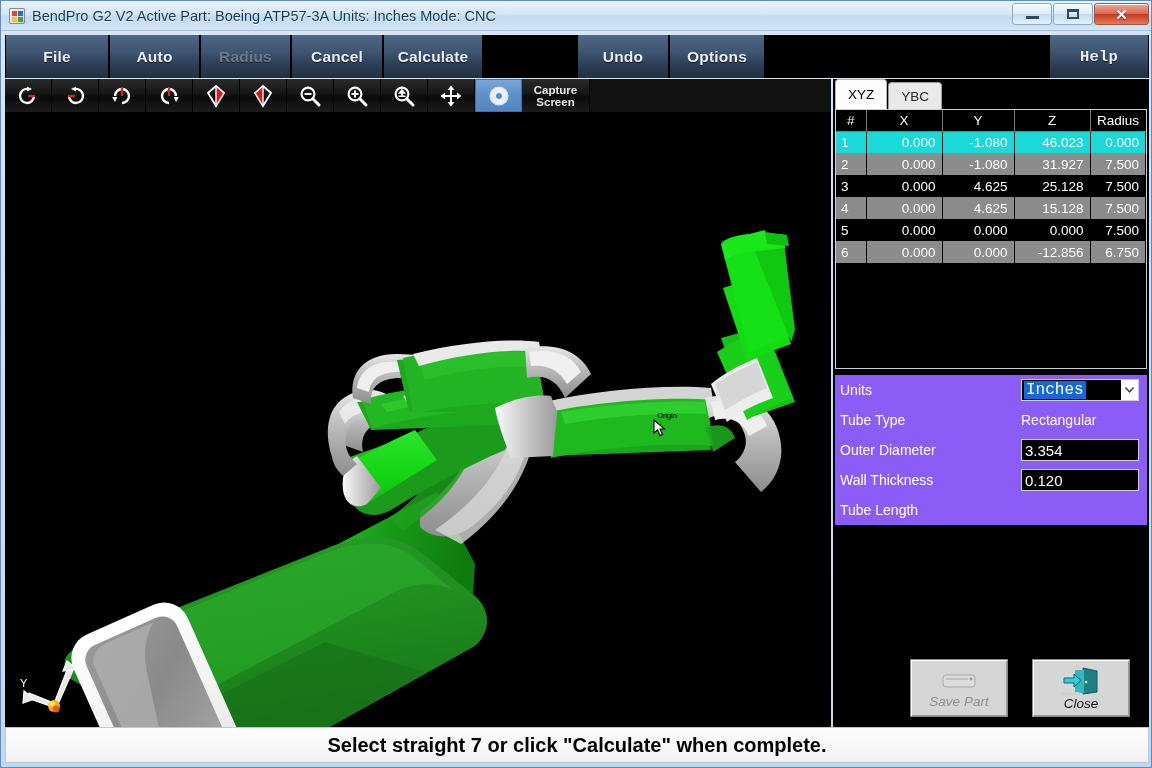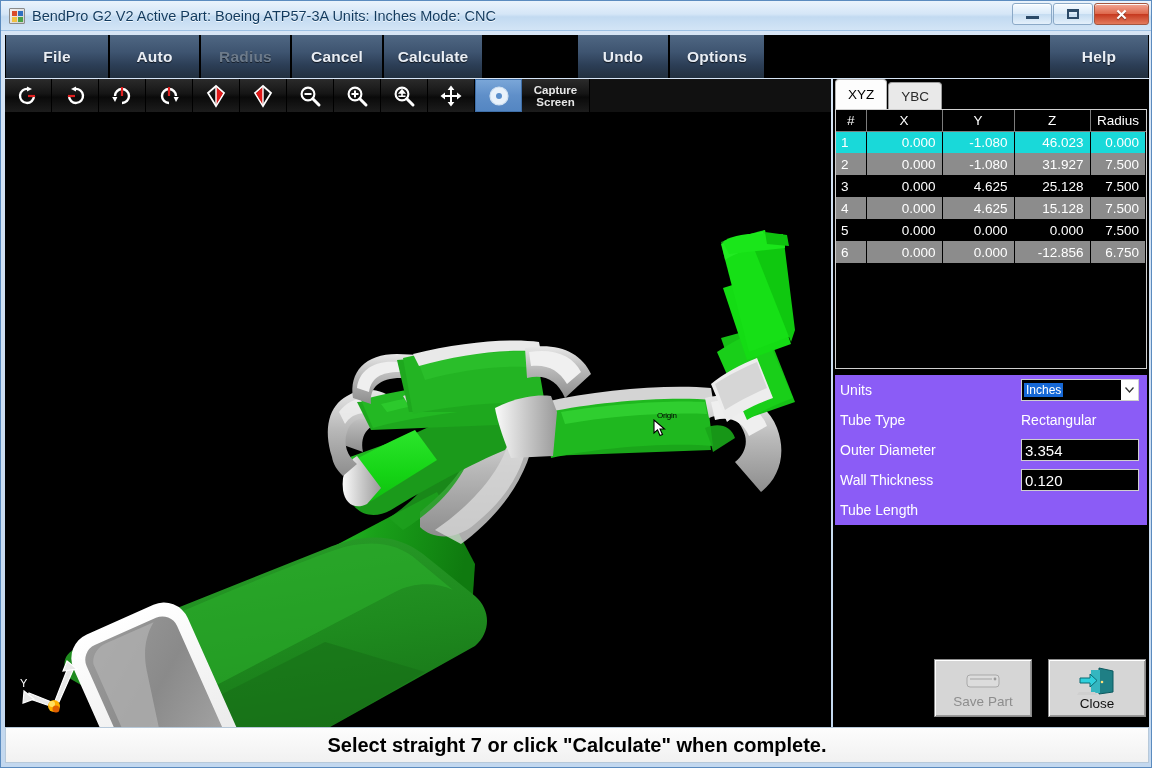--- a/index.html
+++ b/index.html
@@ -155,29 +155,29 @@
     width: 118px; height: 22px; background: #000; color: #fff;
     border: 1px solid #cfcfcf; font-size: 15px; padding: 0 3px;
     display: flex; align-items: center; font-family: "Liberation Sans", sans-serif;
   }
   .pselect {
     width: 118px; height: 22px; background: #000;
     border: 1px solid #cfcfcf; position: relative;
     display: flex; align-items: center;
   }
   .selval {
-    background: #1668d6; color: #fff; font-size: 12px; padding: 0 2px; margin-left: 2px;
+    background: #1668d6; color: #fff; font-size: 16px; padding: 0 2px; margin-left: 2px; font-family: Liberation Mono, monospace;
   }
   .selarrow {
     position: absolute; right: 0; top: 0; width: 17px; height: 20px;
     background: #fff; display: flex; align-items: center; justify-content: center;
   }
 
   #bottombtns {
-    position: absolute; right: 3px; bottom: 10px; display: flex; gap: 16px;
+    position: absolute; right: 19px; bottom: 10px; display: flex; gap: 24px; font-style: italic;
   }
   .bigbtn {
     width: 98px; height: 58px; background: #d6d6d6; border: 1px solid #8b8b8b;
     display: flex; flex-direction: column; align-items: center; justify-content: center;
     font-size: 13.5px; color: #111;
     box-shadow: inset 1px 1px 0 #fff, inset -1px -1px 0 #9a9a9a;
   }
   .bigbtn.disabled { color: #8d8d8d; }
 
   
@@ -230,21 +230,21 @@
         <span>Calculate</span>
       </div>
       <div class="menuitem menuspacer" style="width: 94px;"></div>
       <div class="menuitem" style="width: 92px;">
         <span>Undo</span>
       </div>
       <div class="menuitem" style="width: 96px;">
         <span>Options</span>
       </div>
       <div class="menuitem menuspacer" style="width: 284px;"></div>
-      <div class="menuitem" style="width: 100px;">
+      <div class="menuitem" style="width: 100px; font-family: Liberation Mono, monospace;">
         <span>Help</span>
       </div>
     </div>
 
   <div id="viewwrap">
     <div id="toolbar">
         <div class="tbtn">
           <svg width="24" height="24" viewBox="0 0 24 24">
             <g>
               <path d="M18,12 A7,7 0 1 1 12,5" fill="none" stroke="#fff" stroke-width="2.4"></path>

